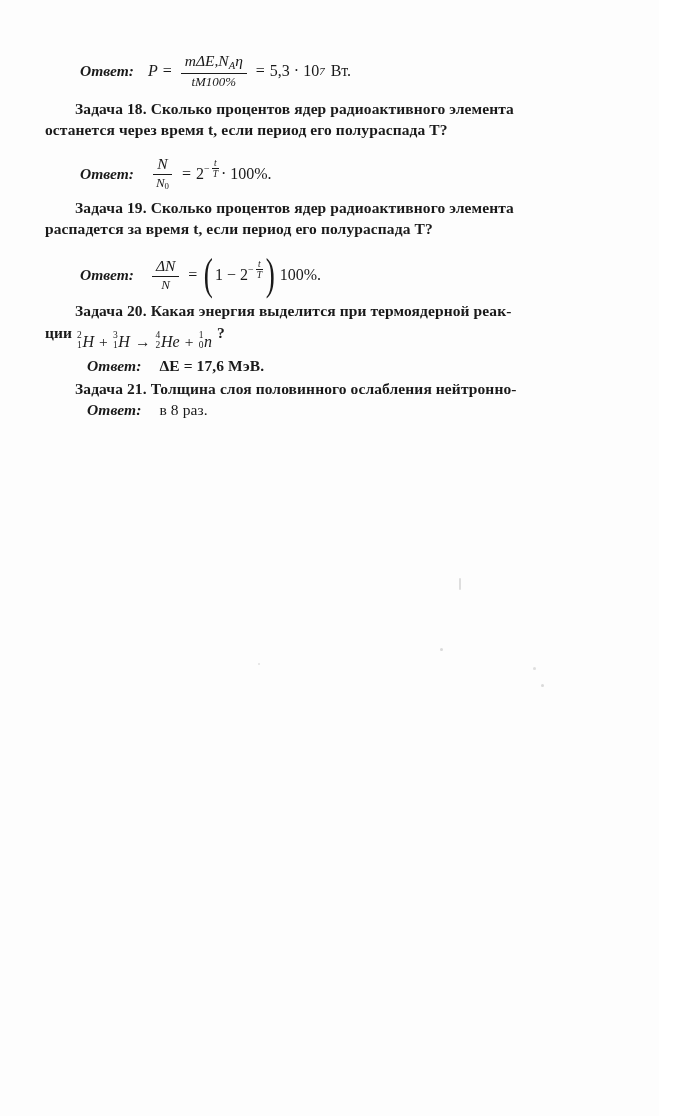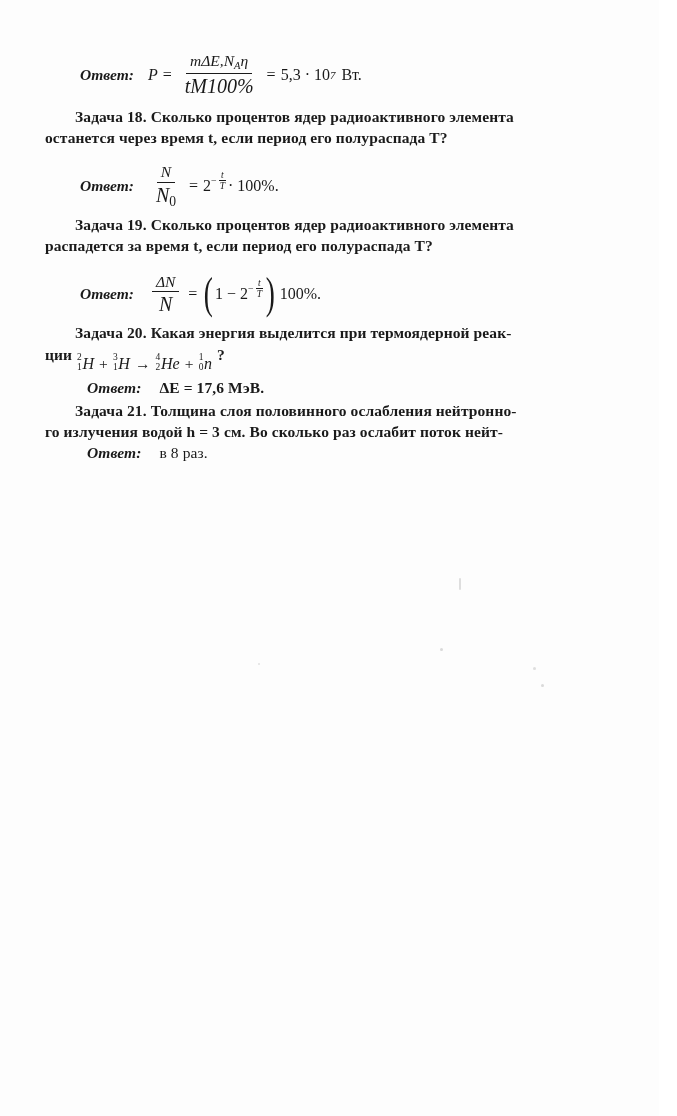--- a/index.html
+++ b/index.html
@@ -79,21 +79,21 @@
     line-height: 1.12;
     text-align: right;
   }
   .frac .num {
     padding: 0 4px 1px 4px;
     border-bottom: 1.3px solid #1a1a1a;
     font-size: 15.5px;
   }
   .frac .den {
     padding: 1px 4px 0 4px;
-    font-size: 20px;
+    font-size: 13px;
   }
 
   sub { font-size: 0.68em; vertical-align: -0.28em; font-style: italic;}
   sup { font-size: 0.68em; vertical-align: 0.5em; }
 
   .exp-frac {
     display: inline-flex;
     flex-direction: column;
     align-items: center;
     font-size: 9.5px;
@@ -271,21 +271,20 @@
     </p>
 
     <p class="para" style="margin-top:4px">
       <span class="answer-word small-indent">Ответ:</span>
       <span class="bold">ΔE = 17,6 МэВ.</span>
     </p>
 
     <p class="para indent" style="margin-top:4px">
       <span class="task-label">Задача 21.</span><span class="bold"> Толщина слоя половинного ослабления нейтронно-</span>
     </p>
-    <p class="para bold">го излучения водой h = 3 см. Во сколько раз ослабит поток нейт-</p>
 
     <p class="para" style="margin-top:0">
       <span class="answer-word small-indent">Ответ:</span>
       <span>в 8 раз.</span>
     </p>
 
   </div>
 
   <div class="speck" style="left:459px; top:578px; width:2px; height:12px; border-radius:1px; opacity:.45;"></div>
   <div class="speck" style="left:440px; top:648px; width:3px; height:3px; opacity:.5;"></div>

